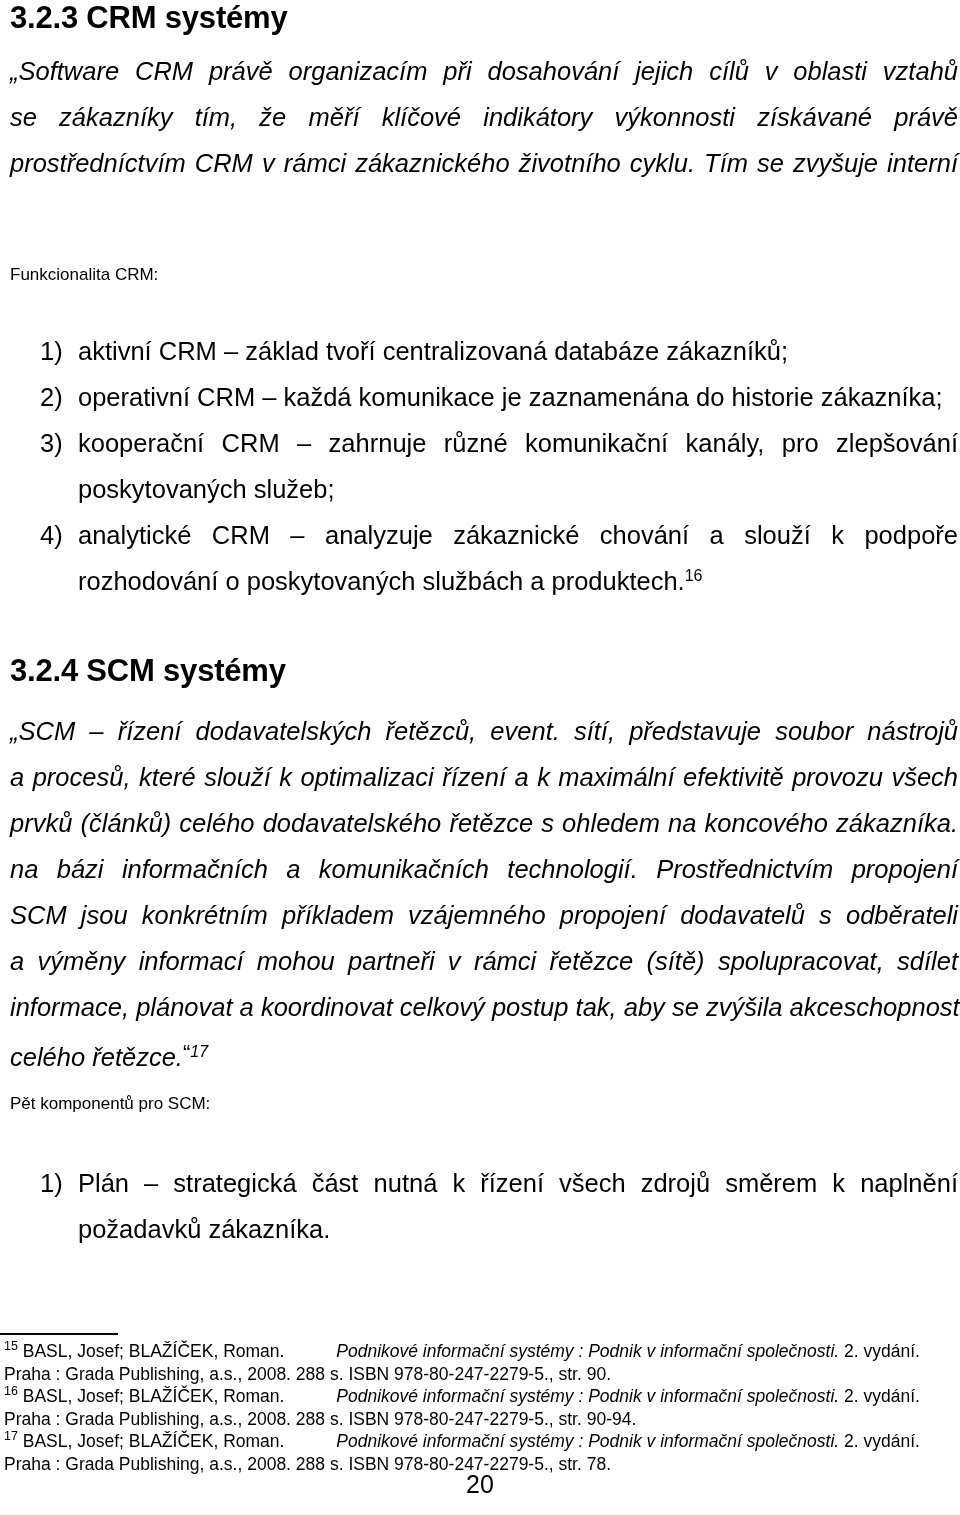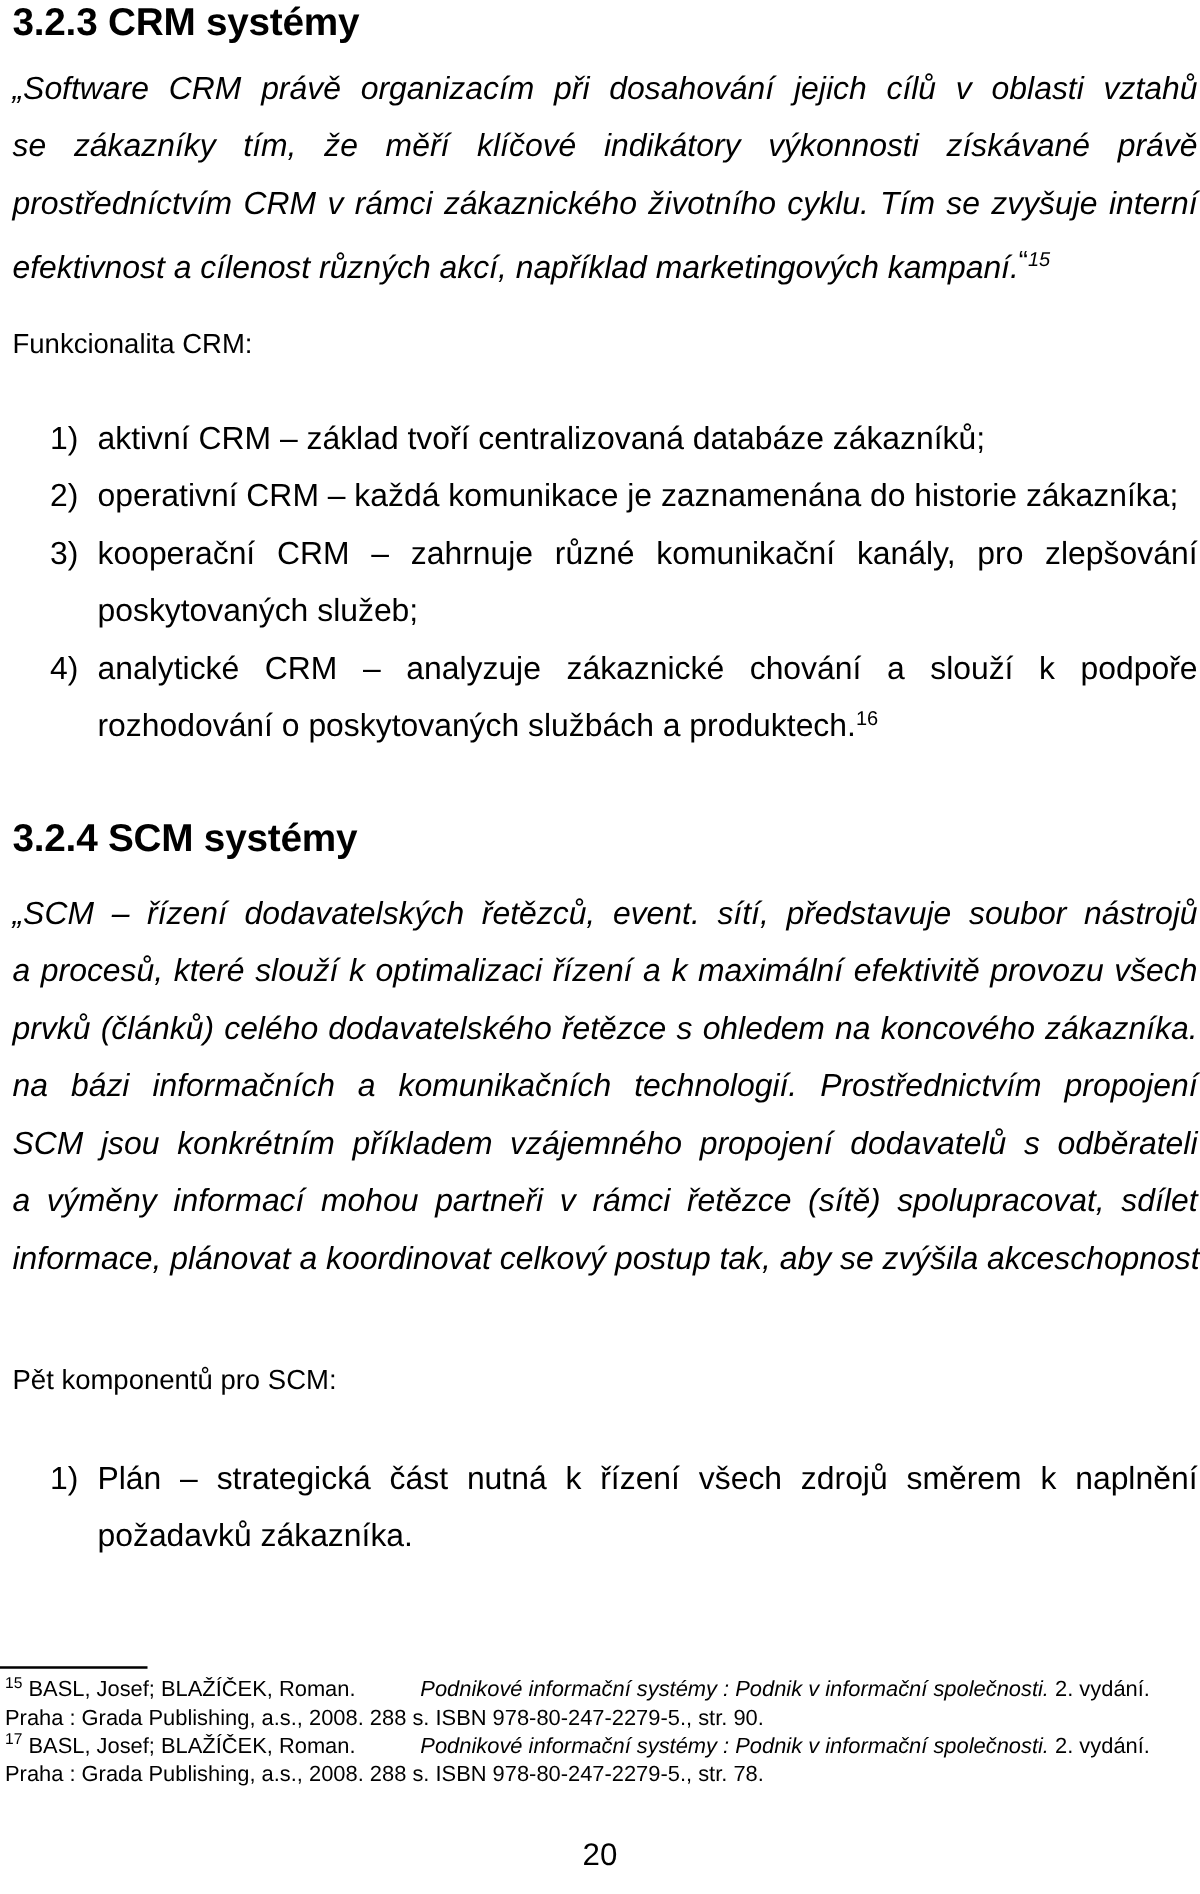--- a/index.html
+++ b/index.html
@@ -61,21 +61,21 @@
     white-space: nowrap;
   }
   .jline.nolast {
     text-align-last: auto;
   }
 
   
   .plainline {
     position: absolute;
     left: 10px;
-    font-size: 22px;
+    font-size: 17px;
     line-height: 34px;
     margin: 0;
     white-space: nowrap;
   }
   #label-funkcionalita { top: 258px; }
   #label-pet { top: 1087px; }
 
   
   .numlist {
     position: absolute;
@@ -167,21 +167,20 @@
 <body>
 
 <div class="page">
 
   <h2 class="heading" id="heading-crm">3.2.3 CRM systémy</h2>
 
   <div class="para" id="para-crm">
     <span class="jline">„Software CRM právě organizacím při dosahování jejich cílů v oblasti vztahů</span>
     <span class="jline">se zákazníky tím, že měří klíčové indikátory výkonnosti získávané právě</span>
     <span class="jline">prostředníctvím CRM v rámci zákaznického životního cyklu. Tím se zvyšuje interní</span>
-    <span class="jline nolast"><span>efektivnost a cílenost různých akcí, například marketingových kampaní.</span><span class="quoteclose">“</span><sup class="fn-i">15</sup></span>
   </div>
 
   <p class="plainline" id="label-funkcionalita">Funkcionalita CRM:</p>
 
   <div class="numlist" id="list-crm">
 
     <div class="li">
       <span class="marker">1)</span>
       <span class="body">
         <span class="jline nolast">aktivní CRM – základ tvoří centralizovaná databáze zákazníků;</span>
@@ -216,36 +215,38 @@
   <h2 class="heading" id="heading-scm">3.2.4 SCM systémy</h2>
 
   <div class="para" id="para-scm">
     <span class="jline">„SCM – řízení dodavatelských řetězců, event. sítí, představuje soubor nástrojů</span>
     <span class="jline">a procesů, které slouží k optimalizaci řízení a k maximální efektivitě provozu všech</span>
     <span class="jline">prvků (článků) celého dodavatelského řetězce s ohledem na koncového zákazníka.</span>
     <span class="jline">na bázi informačních a komunikačních technologií. Prostřednictvím propojení</span>
     <span class="jline">SCM jsou konkrétním příkladem vzájemného propojení dodavatelů s odběrateli</span>
     <span class="jline">a výměny informací mohou partneři v rámci řetězce (sítě) spolupracovat, sdílet</span>
     <span class="jline">informace, plánovat a koordinovat celkový postup tak, aby se zvýšila akceschopnost</span>
+    <span class="jline nolast"><span>celého řetězce.</span><span class="quoteclose">“</span><sup class="fn-i">17</sup></span>
   </div>
 
   <p class="plainline" id="label-pet">Pět komponentů pro SCM:</p>
 
   <div class="numlist" id="list-scm">
     <div class="li">
       <span class="marker">1)</span>
       <span class="body">
         <span class="jline">Plán – strategická část nutná k řízení všech zdrojů směrem k naplnění</span>
         <span class="jline nolast">požadavků zákazníka.</span>
       </span>
     </div>
   </div>
 
   <div id="footnote-rule"></div>
 
   <div class="footnotes">
     <p class="footnote"><span class="ref">15</span><span> BASL, Josef; BLAŽÍČEK, Roman. </span><span class="title">Podnikové informační systémy : Podnik v informační společnosti.</span><span> 2. vydání. Praha : Grada Publishing, a.s., 2008. 288 s. ISBN 978-80-247-2279-5., str. 90.</span></p>
+    <p class="footnote"><span class="ref">16</span><span> BASL, Josef; BLAŽÍČEK, Roman. </span><span class="title">Podnikové informační systémy : Podnik v informační společnosti.</span><span> 2. vydání. Praha : Grada Publishing, a.s., 2008. 288 s. ISBN 978-80-247-2279-5., str. 90-94.</span></p>
     <p class="footnote"><span class="ref">17</span><span> BASL, Josef; BLAŽÍČEK, Roman. </span><span class="title">Podnikové informační systémy : Podnik v informační společnosti.</span><span> 2. vydání. Praha : Grada Publishing, a.s., 2008. 288 s. ISBN 978-80-247-2279-5., str. 78.</span></p>
   </div>
 
   <div id="page-number">20</div>
 
 </div>
 
 </body></html>

